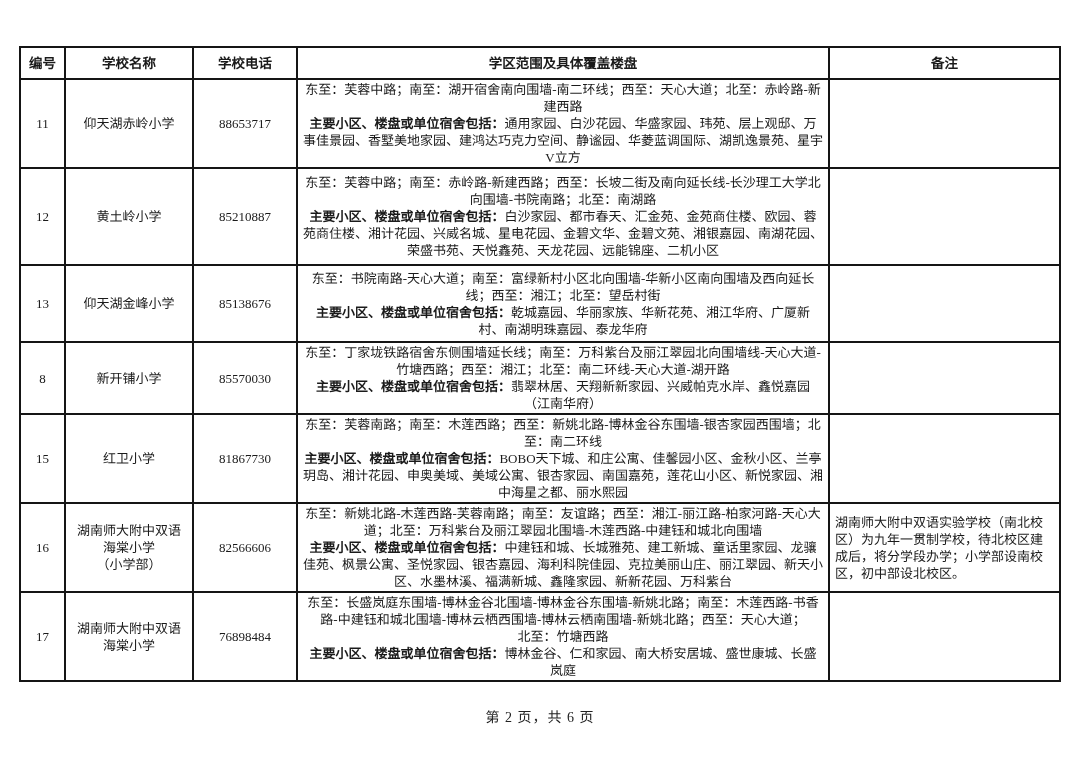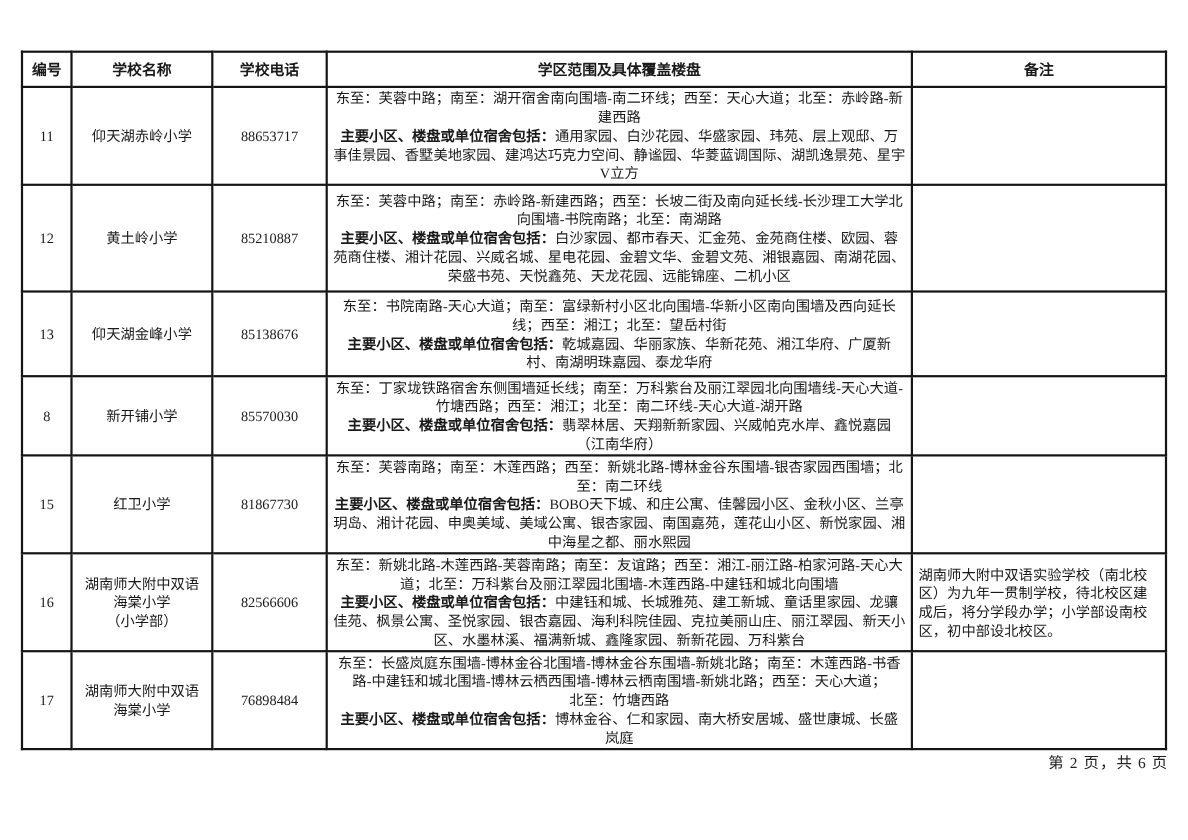--- a/index.html
+++ b/index.html
@@ -59,22 +59,23 @@
     vertical-align:middle;
     padding:3px 6px;
     line-height:18px;
   }
   .boundary{white-space:pre-wrap;}
   .estates-line b{
     font-family:"Liberation Sans", sans-serif;
     font-weight:bold;
   }
   .footer{
-    text-align:right;
+    text-align:center;
     font-size:14px;
+    margin-top:24px;
     letter-spacing:1px;
     color:#222;
   }
 </style>
 </head>
 <body>
 
 <div class="doc">
 
 

